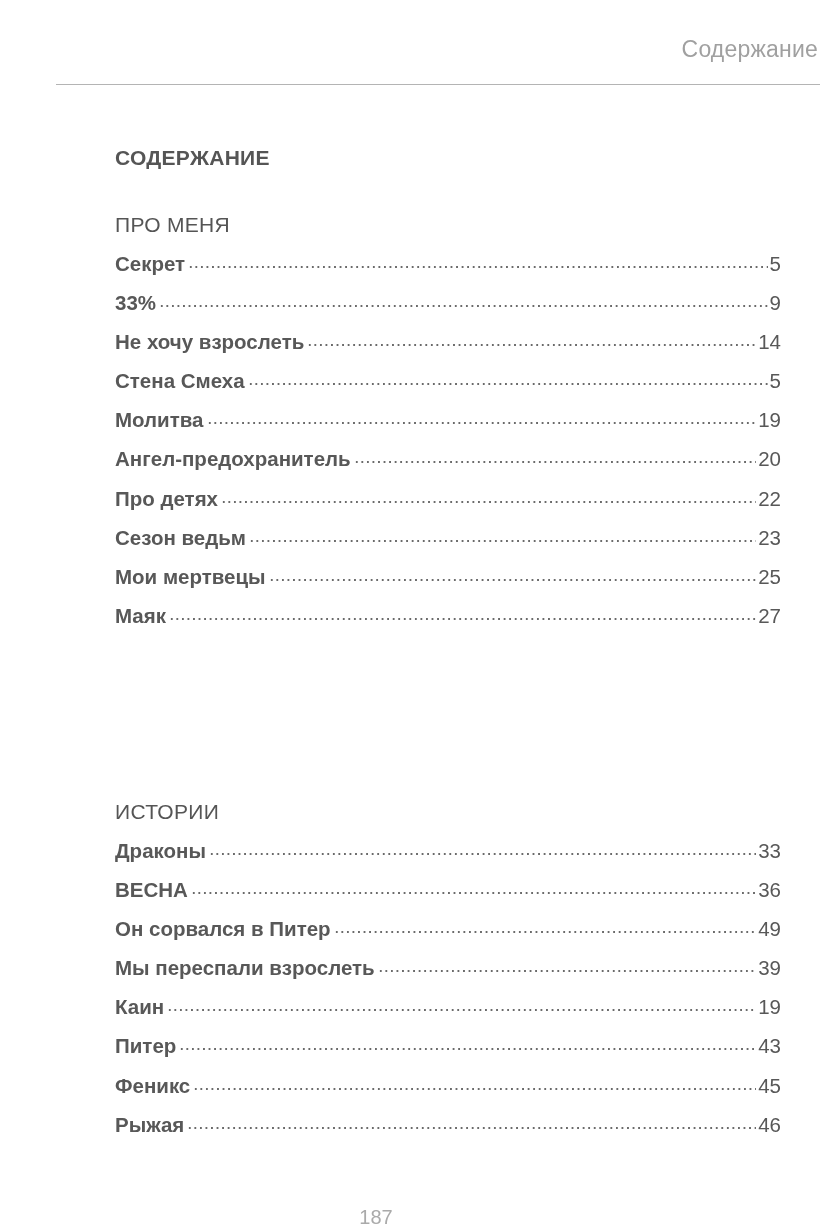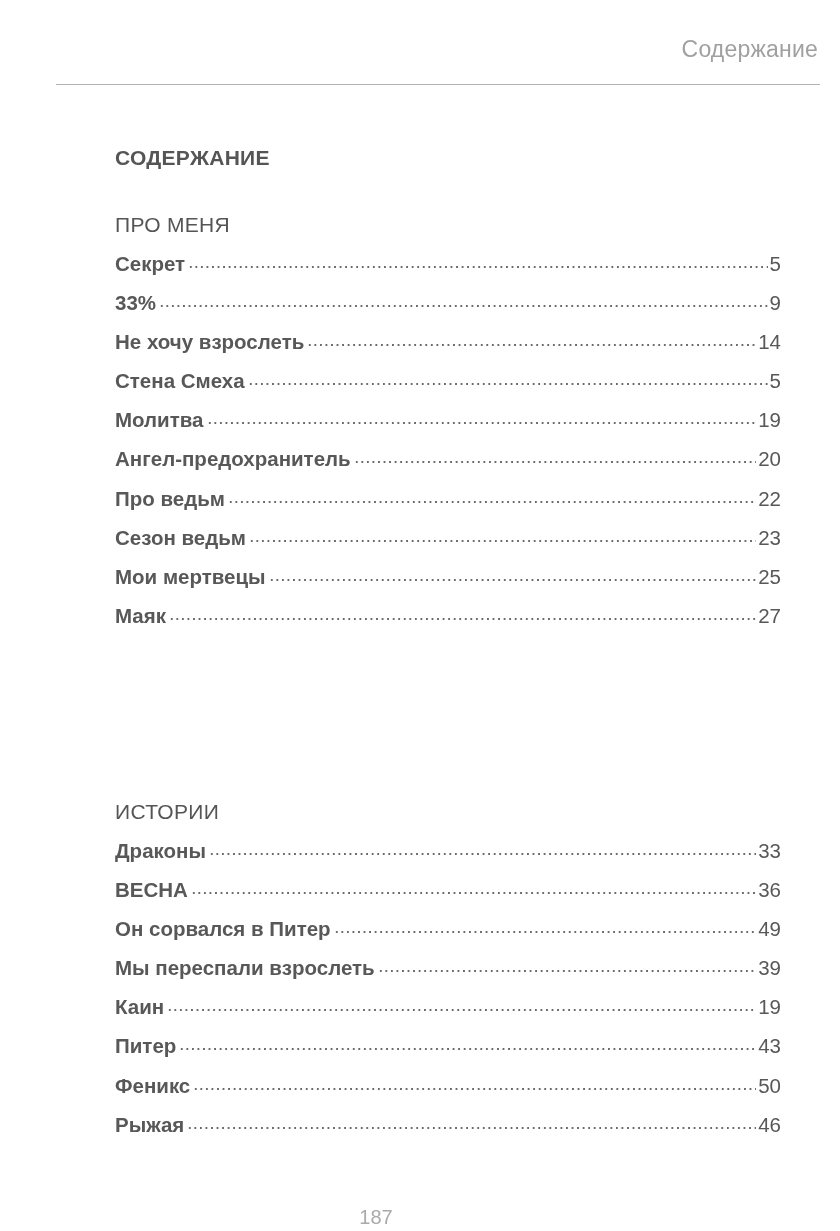--- a/index.html
+++ b/index.html
@@ -142,21 +142,21 @@
         <span class="entry-title">Молитва</span>
         <span class="entry-leader"></span>
         <span class="entry-page">19</span>
       </li>
     <li class="entry">
         <span class="entry-title">Ангел-предохранитель</span>
         <span class="entry-leader"></span>
         <span class="entry-page">20</span>
       </li>
     <li class="entry">
-        <span class="entry-title">Про ведьм</span>
+        <span class="entry-title">Про детях</span>
         <span class="entry-leader"></span>
         <span class="entry-page">22</span>
       </li>
     <li class="entry">
         <span class="entry-title">Сезон ведьм</span>
         <span class="entry-leader"></span>
         <span class="entry-page">23</span>
       </li>
     <li class="entry">
         <span class="entry-title">Мои мертвецы</span>
@@ -198,21 +198,21 @@
         <span class="entry-page">19</span>
       </li>
     <li class="entry">
         <span class="entry-title">Питер</span>
         <span class="entry-leader"></span>
         <span class="entry-page">43</span>
       </li>
     <li class="entry">
         <span class="entry-title">Феникс</span>
         <span class="entry-leader"></span>
-        <span class="entry-page">50</span>
+        <span class="entry-page">45</span>
       </li>
     <li class="entry">
         <span class="entry-title">Рыжая</span>
         <span class="entry-leader"></span>
         <span class="entry-page">46</span>
       </li>
   </ul>
 </div>
 
 <div class="page-number">187</div>

